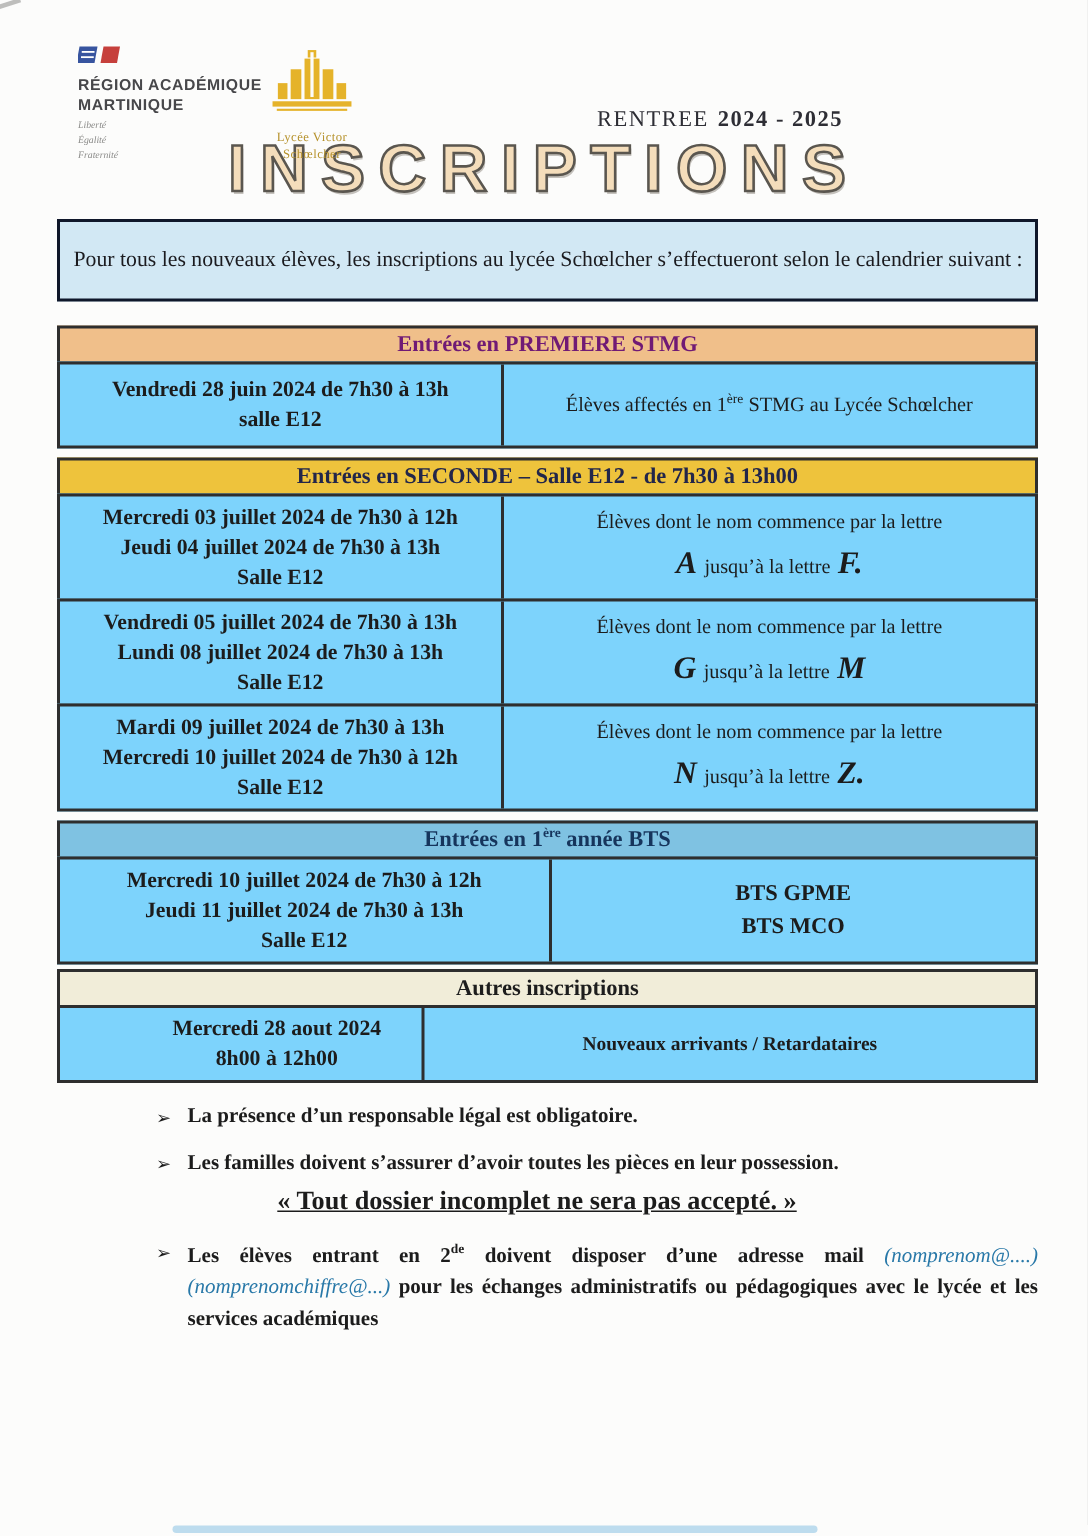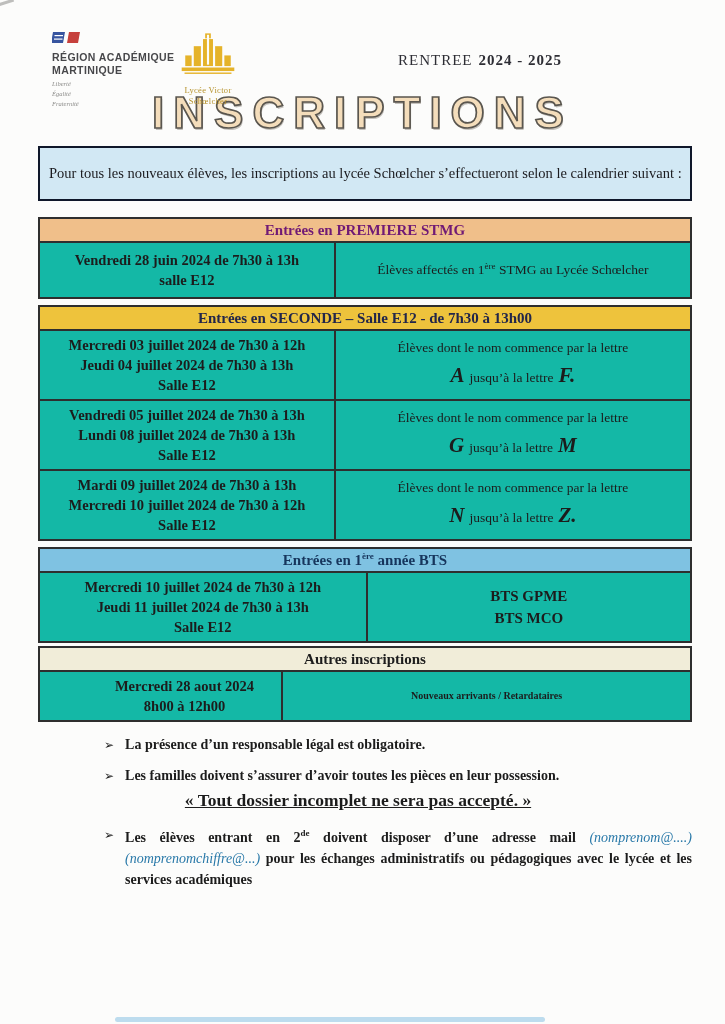--- a/index.html
+++ b/index.html
@@ -13,21 +13,21 @@
     background:#8a8a88; transform:rotate(-18deg); opacity:.55; }
 
   
   .hdr { position:relative; height:84px; }
   .brand { position:absolute; left:52px; top:30px; width:150px; }
   .brand-name { font-family:"Liberation Sans",sans-serif; font-weight:bold;
     font-size:10.5px; letter-spacing:.4px; color:#47474a; line-height:1.2; margin-top:3px; }
   .motto { margin-top:3px; font-style:italic; font-size:6.5px; color:#8b8b89; line-height:1.5; }
   .school { position:absolute; left:165px; top:28px; width:86px; text-align:center; }
   .school-name { font-size:8.5px; color:#b6922c; letter-spacing:.3px; line-height:1.3; margin-top:1px; }
-  .rentree { position:absolute; left:398px; top:52px; font-size:15px;
+  .rentree { position:absolute; left:398px; top:72px; font-size:15px;
     letter-spacing:1px; color:#2e2e35; }
   .rentree b { margin-left:6px; }
 
   
   .title {
     text-align:center; margin:4px 0 8px; font-family:"Liberation Sans",sans-serif;
     font-weight:800; font-size:44px; letter-spacing:9px; color:#f4ddbb;
     -webkit-text-stroke:1.7px #5a564f; text-shadow:1px 2px 0 rgba(115,108,98,.4);
   }
 
@@ -37,36 +37,36 @@
   .introbox { border:2px solid #0f172a; background:#d2e8f4; height:55px;
     display:flex; align-items:center; padding:0 6px 0 9px; font-size:14.5px; color:#1b1b1f; }
 
   .tbl { margin-top:16px; }
   .hrow { border:2px solid #2e2e2e; height:26px; display:flex; align-items:center;
     justify-content:center; font-weight:bold; font-size:15px; }
   .hrow.orange { background:#f0bf8a; color:#701a75; }
   .hrow.yellow { background:#eec33c; color:#22264a; }
   .hrow.blue   { background:#7fc2e2; color:#16355c; }
   .hrow.cream  { background:#f1edd9; color:#1d1d1d; }
-  .drow { border:2px solid #2e2e2e; display:flex; background:#14b8a6; }
+  .drow { border:2px solid #2e2e2e; display:flex; background:#7dd3fc; }
   .mt { margin-top:-2px; }
   .tgap { height:6px; } .tgap-sm { height:3px; }
   .cell { display:flex; flex-direction:column; justify-content:center;
     align-items:center; text-align:center; padding:4px 8px; }
   .cl { border-right:2px solid #2e2e2e; font-weight:bold; font-size:14.5px; line-height:1.38; }
   .cr { flex:1; font-size:13.5px; line-height:1.4; }
   .split46 > .cl { width:45.5%; }
   .split50 > .cl { width:50.4%; }
   .split32 > .cl { width:32.4%; }
   .h58 { min-height:58px; } .h68 { min-height:68px; }
   .h70 { min-height:70px; } .h45 { min-height:45px;padding-left:48px; }
   .biglet { font-size:21px; font-weight:bold; font-style:italic; margin:0 5px; }
   .letterline { margin-top:3px; }
   .bts-right { font-weight:bold; font-size:15px; line-height:1.5; }
-  .autres-right { font-weight:bold; font-size:10px; }
+  .autres-right { font-weight:bold; font-size:13px; }
   sup { font-size:9px; line-height:0; }
 
   
   .notes { margin:13px 0 0 66px; width:588px; }
   .bullet { display:flex; gap:11px; font-weight:bold; font-size:14px; margin-top:15px; }
   .arrow { font-size:12px; flex:0 0 auto; margin-top:1px; font-family:"DejaVu Sans",sans-serif; }
   .quote { text-align:center; font-weight:bold; font-size:17.5px;
     text-decoration:underline; margin-top:6px; padding-right:80px; }
   .b3 { margin-top:16px; }
   .b3text { text-align:justify; line-height:1.5; }

